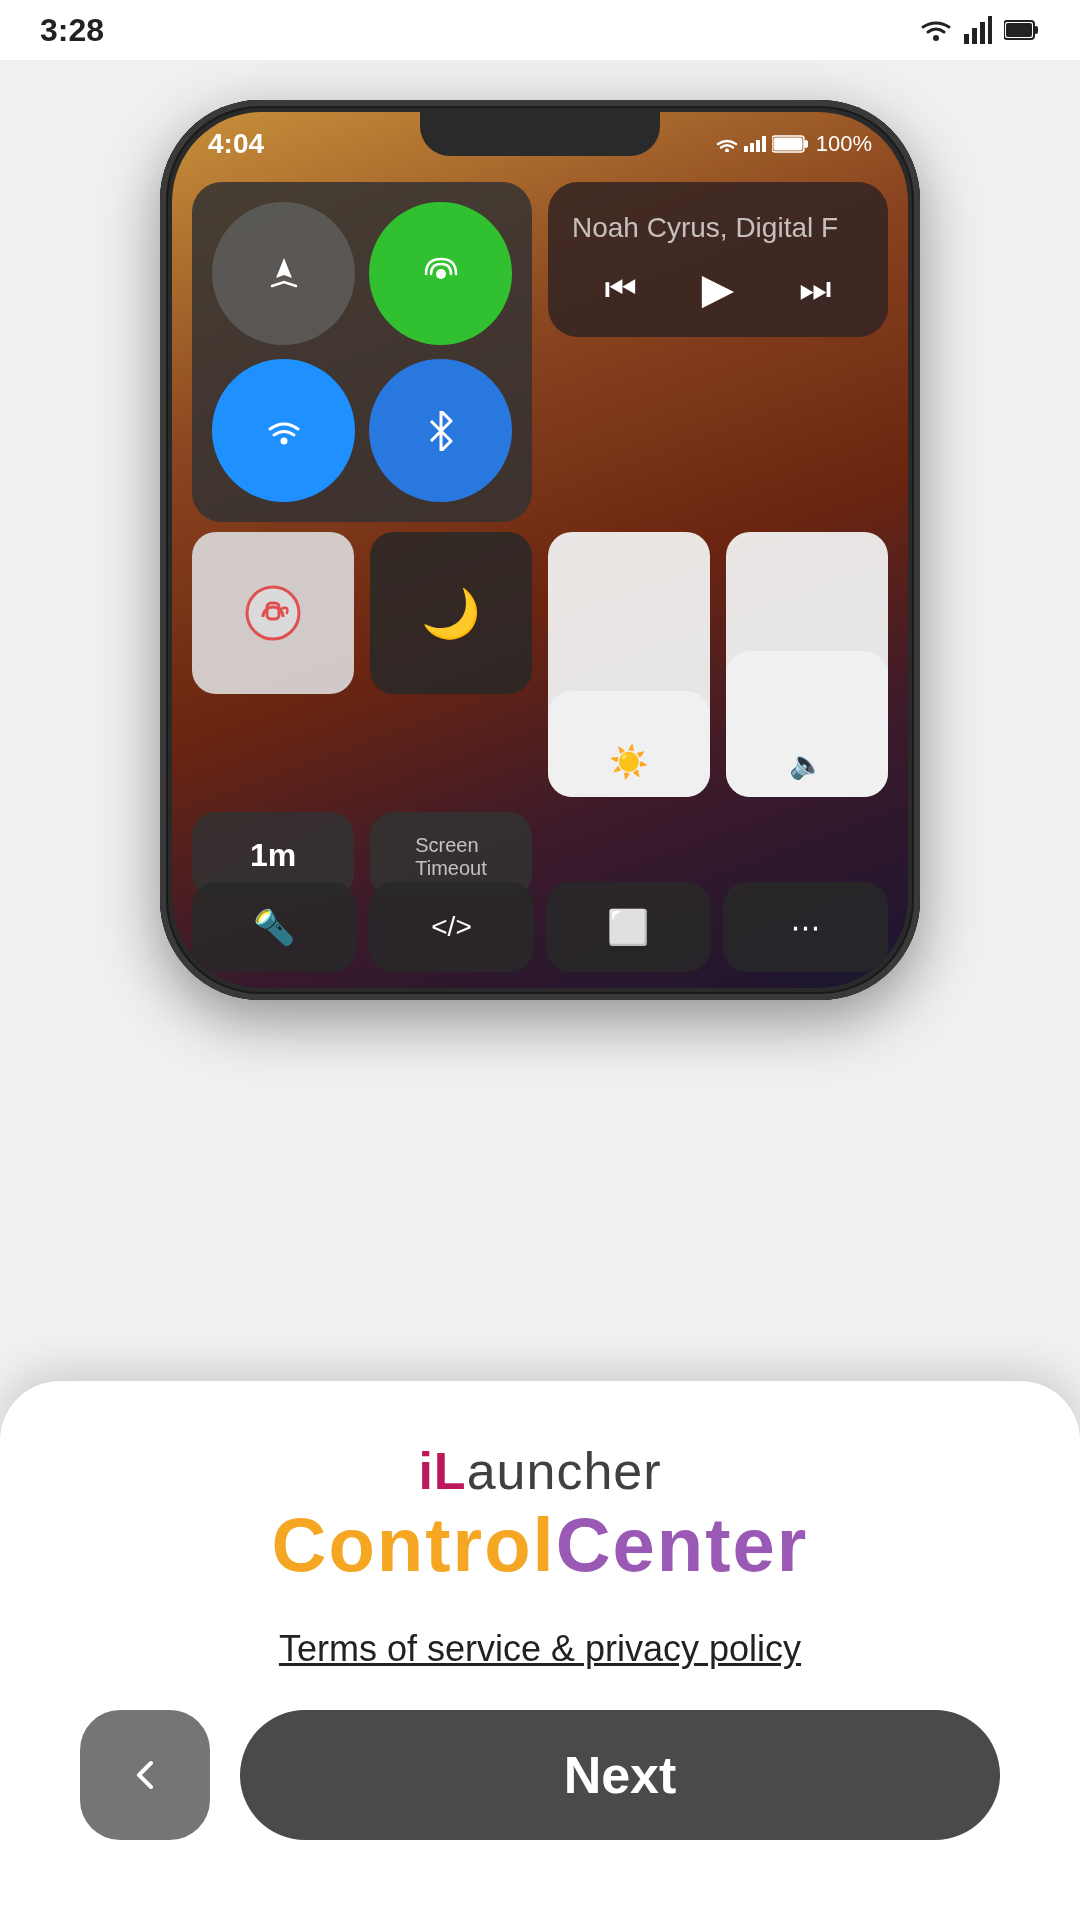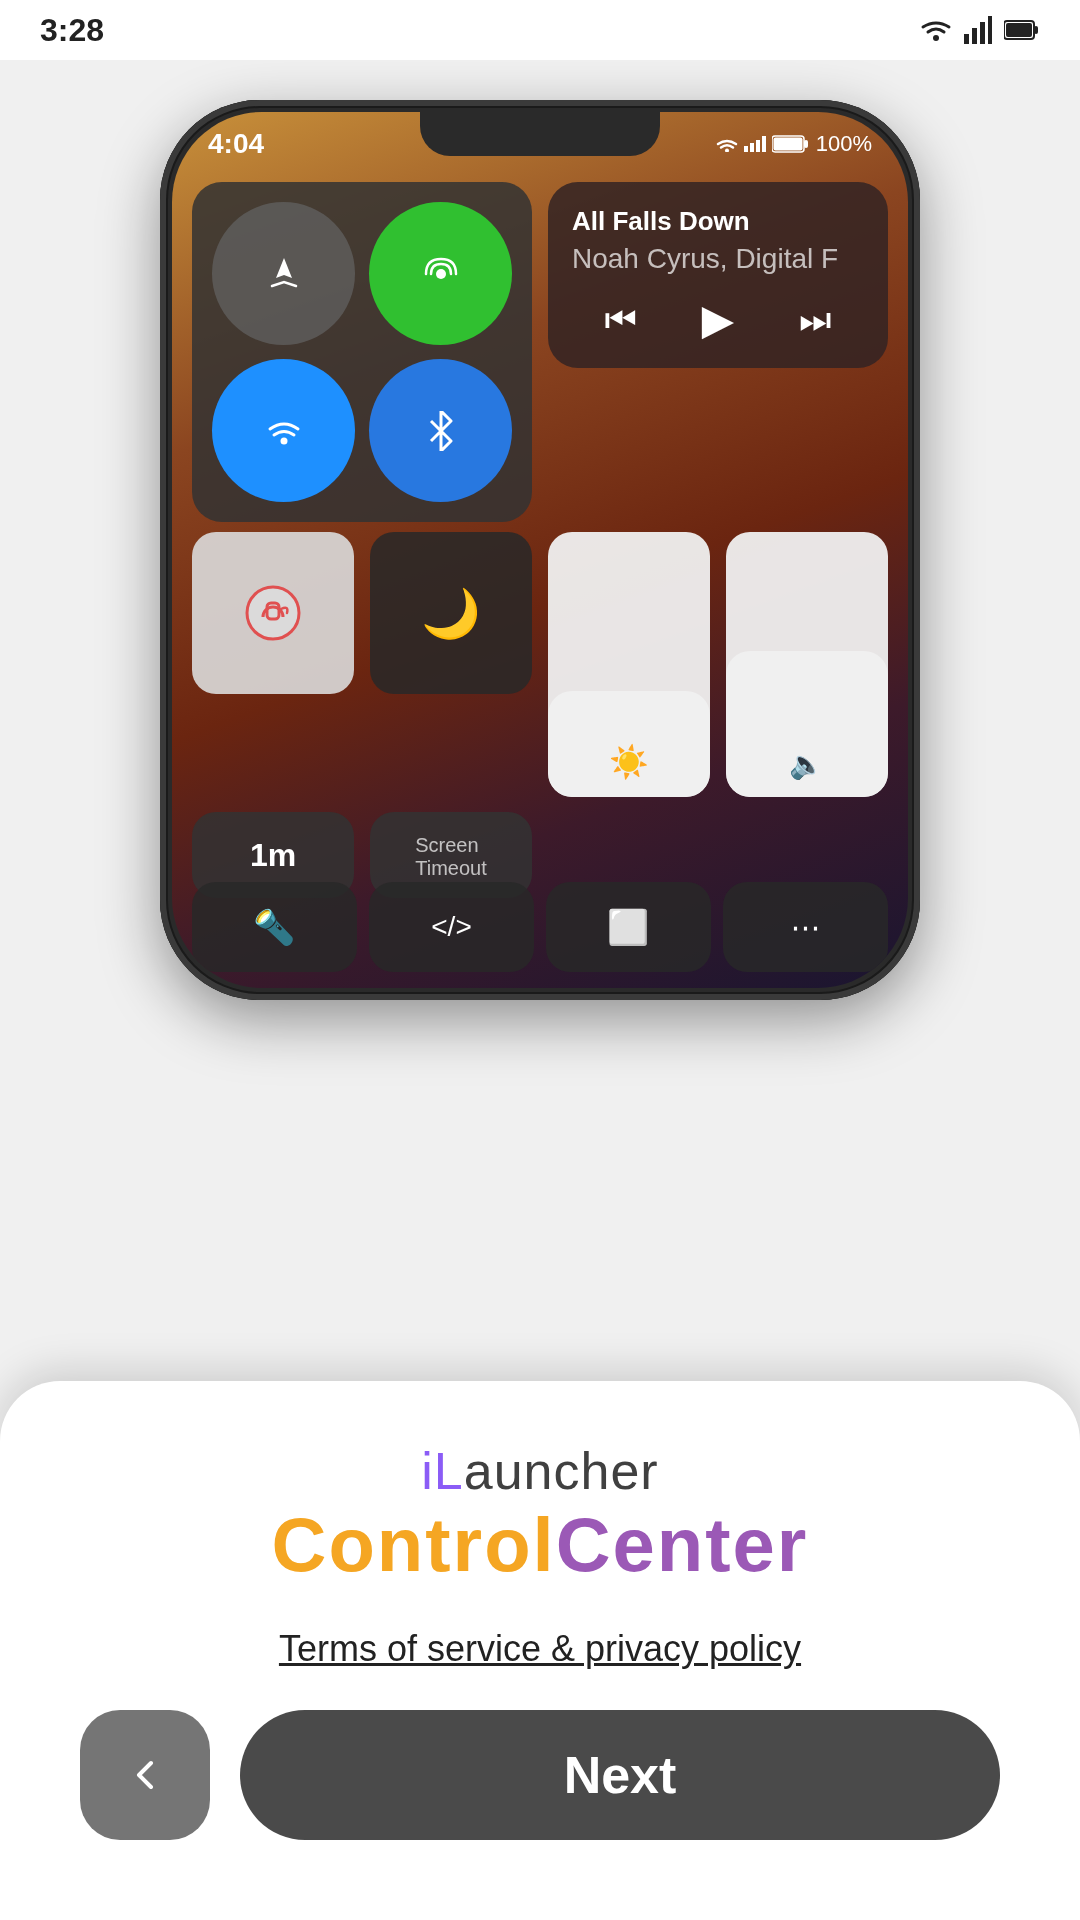--- a/index.html
+++ b/index.html
@@ -382,21 +382,20 @@
             </div>
             <div class="ctrl-btn btn-blue2">
               <svg width="32" height="40" viewBox="0 0 32 40">
                 <polyline points="6,10 26,30 16,40 16,0 26,10 6,30" stroke="white" stroke-width="3" fill="none" stroke-linejoin="round"></polyline>
               </svg>
             </div>
           </div>
         </div>
 
         <div style="position:absolute; top:70px; left:376px; right:20px; background:rgba(50,35,35,0.85); border-radius:30px; padding:24px;">
-          <div class="music-title">All Falls Down</div>
           <div class="music-artist">Noah Cyrus, Digital F</div>
           <div class="music-controls">
             <span style="color:white;font-size:36px;">⏮</span>
             <span style="color:white;font-size:42px;">▶</span>
             <span style="color:white;font-size:36px;">⏭</span>
           </div>
         </div>
 
         <div style="position:absolute; top:420px; left:20px; display:grid; grid-template-columns:1fr 1fr; gap:16px; width:340px;">
           <div class="square-btn sq-light" style="font-size:38px; color:#e05050;">
@@ -437,21 +436,21 @@
           <div class="bottom-icon-btn" style="font-size:30px;">⋯</div>
         </div>
 
       </div>
     </div>
   </div>
 
   <div class="bottom-card">
     <div style="text-align:center;">
       <div class="app-name">
-        <span style="color:#8b5cf6;">iL</span><span style="color:#404040;">auncher</span>
+        <span style="color:#be185d;font-weight:bold;">iL</span><span style="color:#404040;">auncher</span>
       </div>
       <div class="app-subtitle">
         <span class="subtitle-control">Control</span>
         <span class="subtitle-center">Center</span>
       </div>
     </div>
 
     <div class="terms-link">Terms of service &amp; privacy policy</div>
 
     <div class="bottom-actions">

